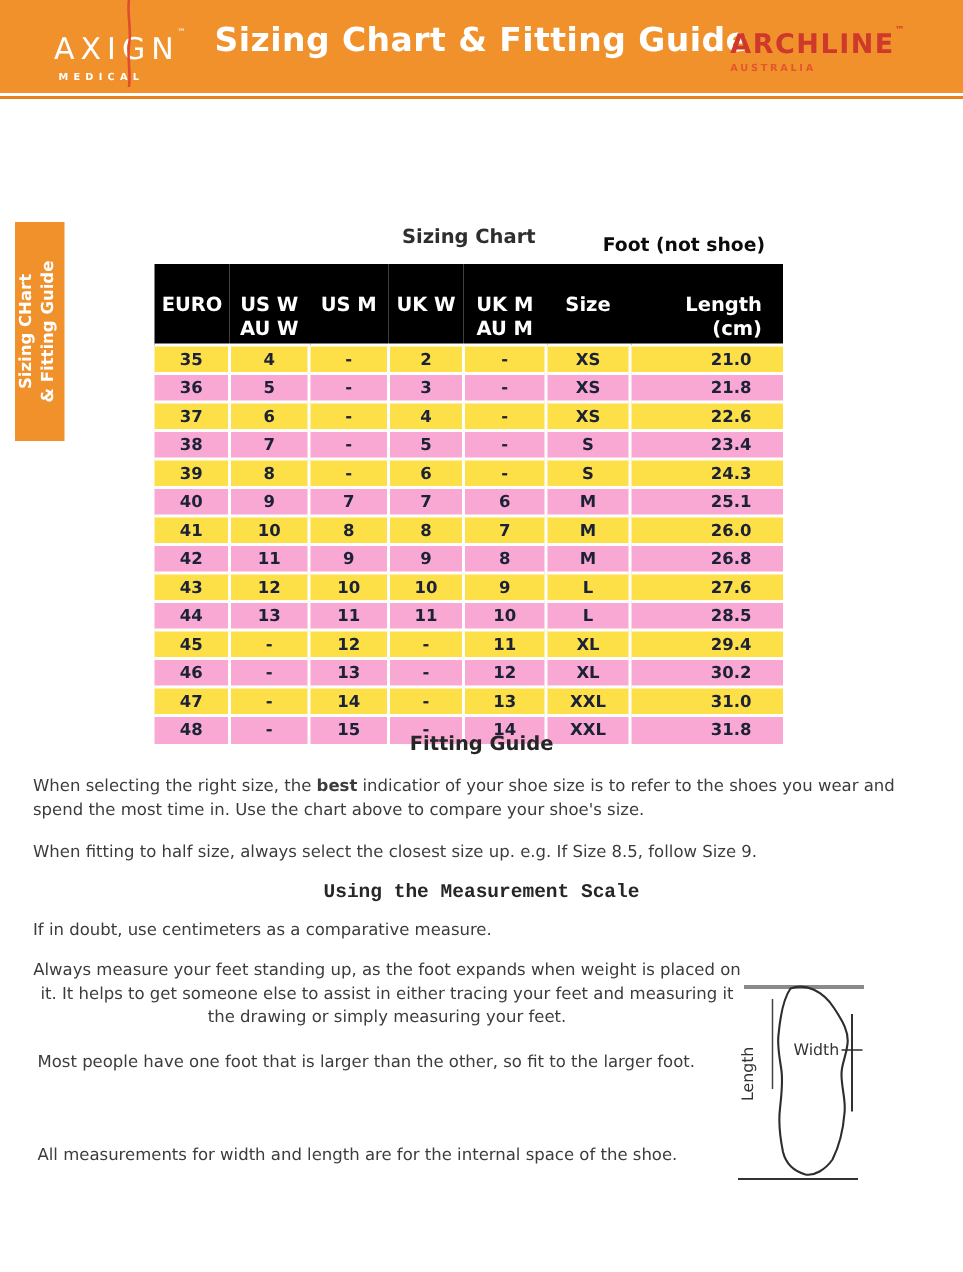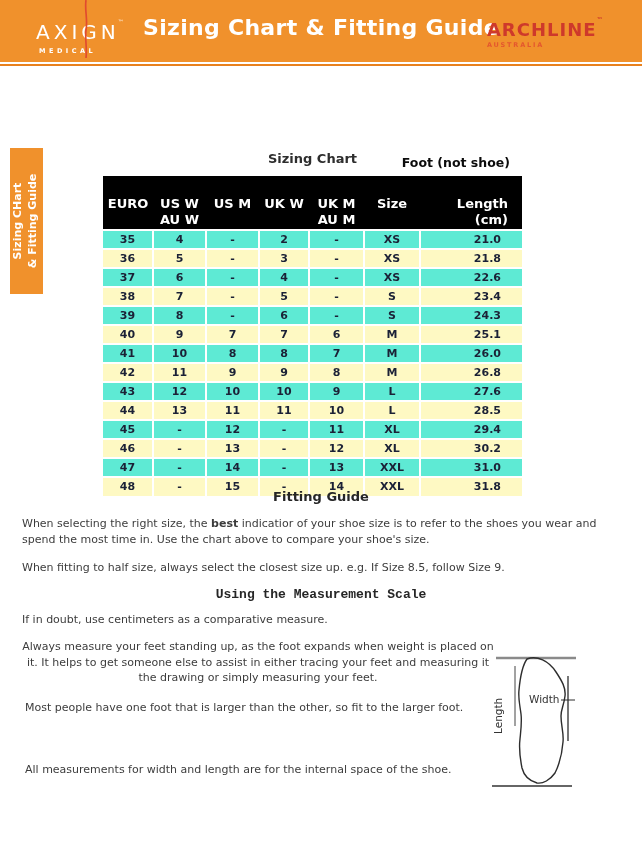--- a/index.html
+++ b/index.html
@@ -50,22 +50,22 @@
     background:#000000; color:#fff; font-size:13px; font-weight:bold;
     vertical-align:top; padding-top:20px; height:35px; text-align:center; line-height:1.25;
   }
   .sizing-table th.len-col { text-align:right; padding-right:14px; }
   .sizing-table td {
     height:19px; text-align:center; font-size:11px; font-weight:bold; color:#1b2136;
     border-top:2px solid #fff; border-left:2px solid #fff; padding:0;
   }
   .sizing-table td:first-child { border-left:none; }
   .sizing-table td.len { text-align:right; padding-right:21px;padding-left:20px; }
-  tr.row-a td { background:#5eead4; }
-  tr.row-b td { background:#fef9c3; }
+  tr.row-a td { background:#fde047; }
+  tr.row-b td { background:#f9a8d4; }
 
   
   .h-center { position:absolute; left:0; right:0; text-align:center;
     font-size:13px; font-weight:bold; color:#262626; }
   #fitting-title { top:489px; }
   #measure-title { top:587px;font-family:Liberation Mono, monospace; }
   .para { position:absolute; font-size:11px; color:#3c3c3c; line-height:1.42; }
   #fg-p1 { top:516px; left:22px; width:606px; }
   #fg-p2 { top:560px; left:22px; width:606px; }
   #ms-p1 { top:612px; left:22px; width:560px; }

